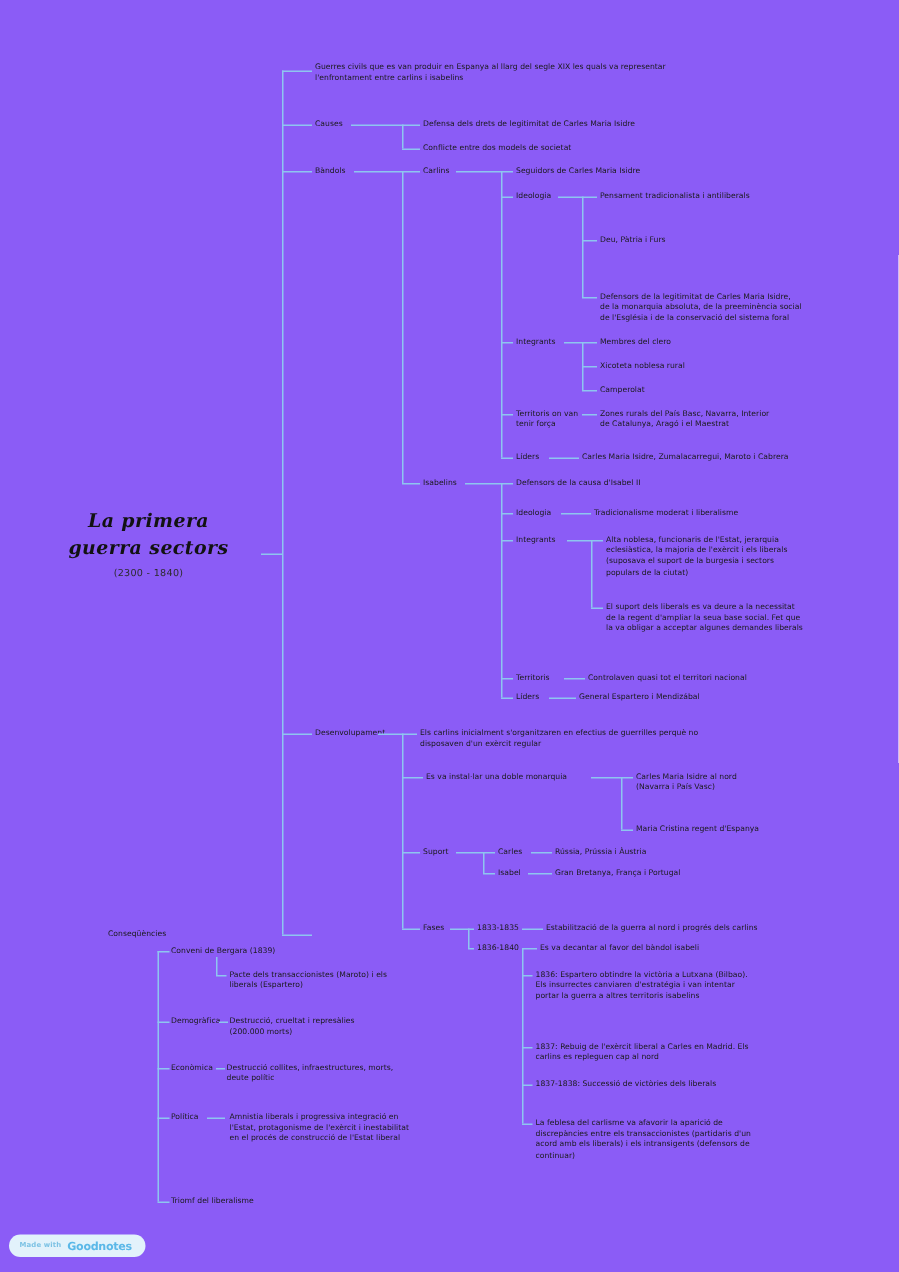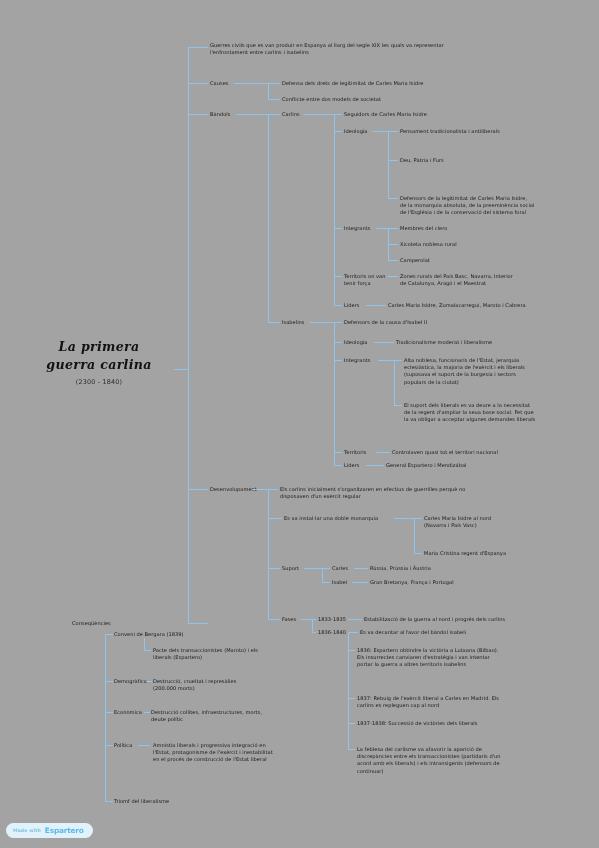--- a/index.html
+++ b/index.html
@@ -9,21 +9,21 @@
     background: #ffffff;
   }
   body {
     font-family: "DejaVu Sans", sans-serif;
     -webkit-font-smoothing: none;
   }
   #canvas {
     position: relative;
     width: 599px;
     height: 848px;
-    background: #a3a3a3;
+    background: #8b5cf6;
     overflow: hidden;
   }
 
   
   .node {
     position: absolute;
     color: #1a1a1a;
     font-size: 5.1px;
     line-height: 1.42;
     letter-spacing: 0.02px;
@@ -80,21 +80,21 @@
   #wm-brand { font-size: 7.4px; font-weight: bold; color: #5bb8e8; letter-spacing: -.2px; }
 </style>
 </head>
 <body>
 
 <div id="canvas">
 
   <div id="title-block">
     <div id="title-main">
       <div>La primera</div>
-      <div>guerra carlina</div>
+      <div>guerra sectors</div>
     </div>
     <div id="title-years">(2300 - 1840)</div>
   </div>
 
   <div class="ln h" style="left:174px; top:369px; width:14px;"></div>
   <div class="ln v" style="left:188px; top:47px; height:576px;"></div>
 
   <div class="ln h" style="left:188px; top:47px; width:20px;"></div>
 
   <div class="ln h" style="left:188px; top:83px; width:20px;"></div>
@@ -288,16 +288,16 @@
   <div class="ln h" style="left:138px; top:745px; width:12px;"></div>
   <div class="node" style="left:153px; top:742px; width:185px;">Amnistia liberals i progressiva integració en
 l'Estat, protagonisme de l'exèrcit i inestabilitat
 en el procés de construcció de l'Estat liberal</div>
 
   <div class="ln h" style="left:105px; top:801px; width:8px;"></div>
   <div class="node" style="left:114px; top:798px; width:180px;">Triomf del liberalisme</div>
 
   <div id="watermark">
     <span id="wm-made">Made with</span>
-    <span id="wm-brand">Espartero</span>
+    <span id="wm-brand">Goodnotes</span>
   </div>
 
 </div>
 
 </body></html>

